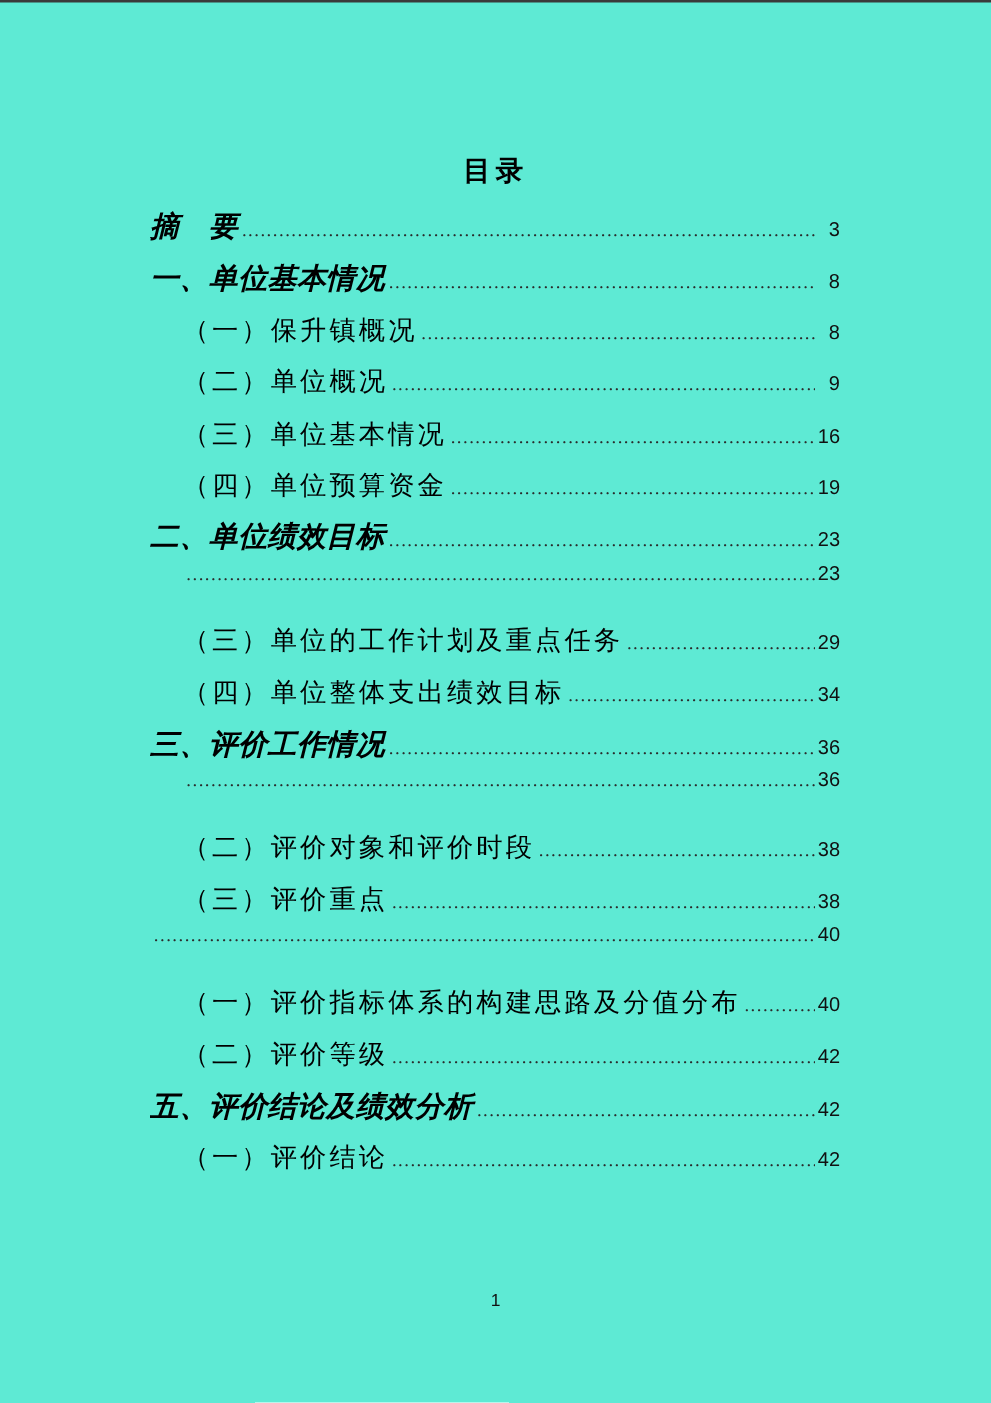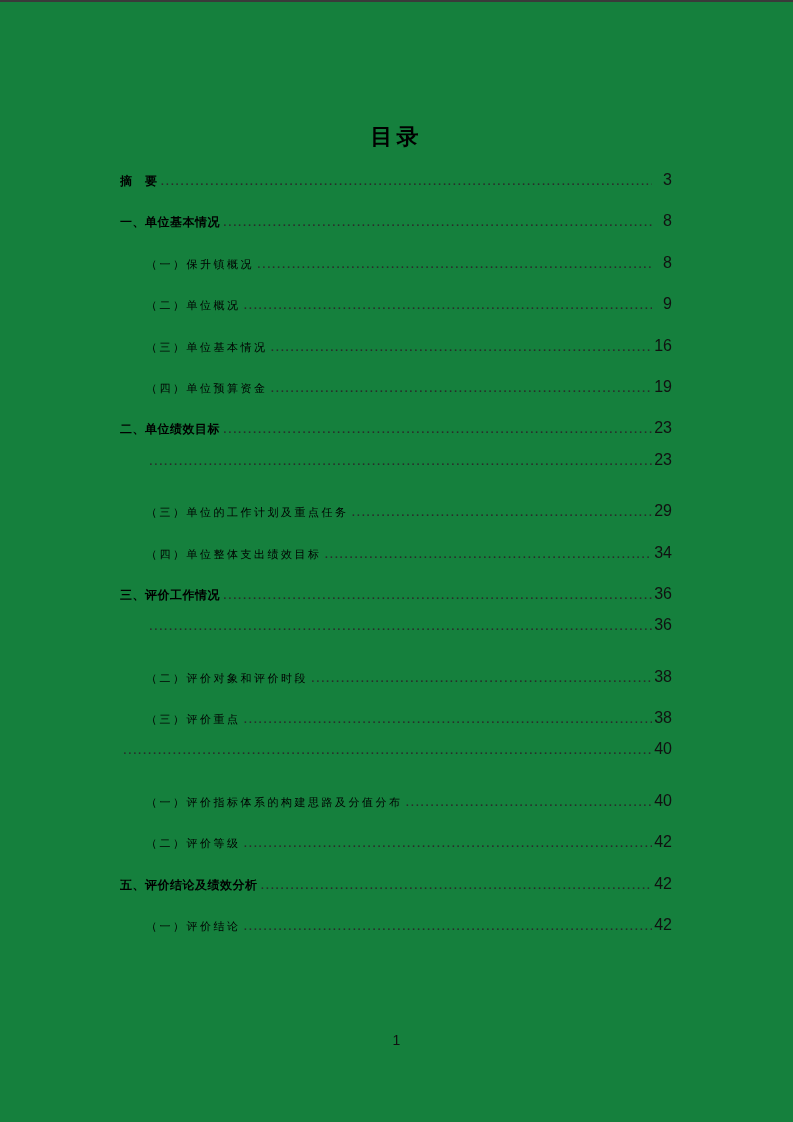--- a/index.html
+++ b/index.html
@@ -4,21 +4,21 @@
 <style>
   html, body {
     margin: 0;
     padding: 0;
     background: #ffffff;
   }
   .page {
     position: relative;
     width: 793px;
     height: 1122px;
-    background: #15803d;
+    background: #5eead4;
     overflow: hidden;
     font-family: "Liberation Serif", serif;
     color: #000000;
   }
   .page-top-edge {
     position: absolute;
     top: 0; left: 0; right: 0;
     height: 2px;
     background: #3a3a3a;
   }
@@ -48,30 +48,31 @@
     overflow: hidden;
   }
   .toc-label {
     white-space: nowrap;
     line-height: 41.4px;
     flex: 0 0 auto;
   }
   .lvl1 .toc-label {
     font-family: "Liberation Sans", sans-serif;
     font-weight: 700;
-    font-size: 12px;
+    font-size: 23px;
     letter-spacing: 0.5px;
+    font-style: italic;
   }
   .lvl2 {
     padding-left: 26px;
   }
   .lvl2 .toc-label {
     font-family: "Liberation Serif", serif;
     font-weight: 400;
-    font-size: 11px;
+    font-size: 21px;
     letter-spacing: 2.5px;
   }
   .toc-leader {
     flex: 1 1 auto;
     overflow: hidden;
     white-space: nowrap;
     margin: 0 2px 0 3px;
     font-family: "Liberation Serif", serif;
     font-size: 15px;
     color: #2b2b2b;

